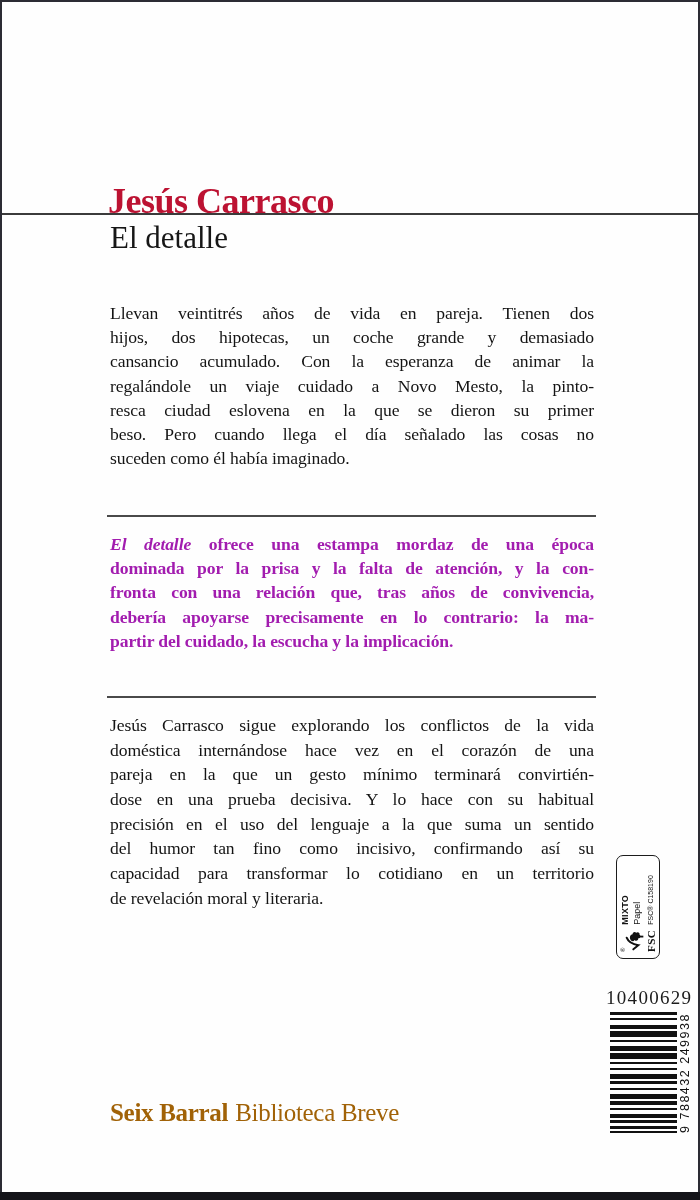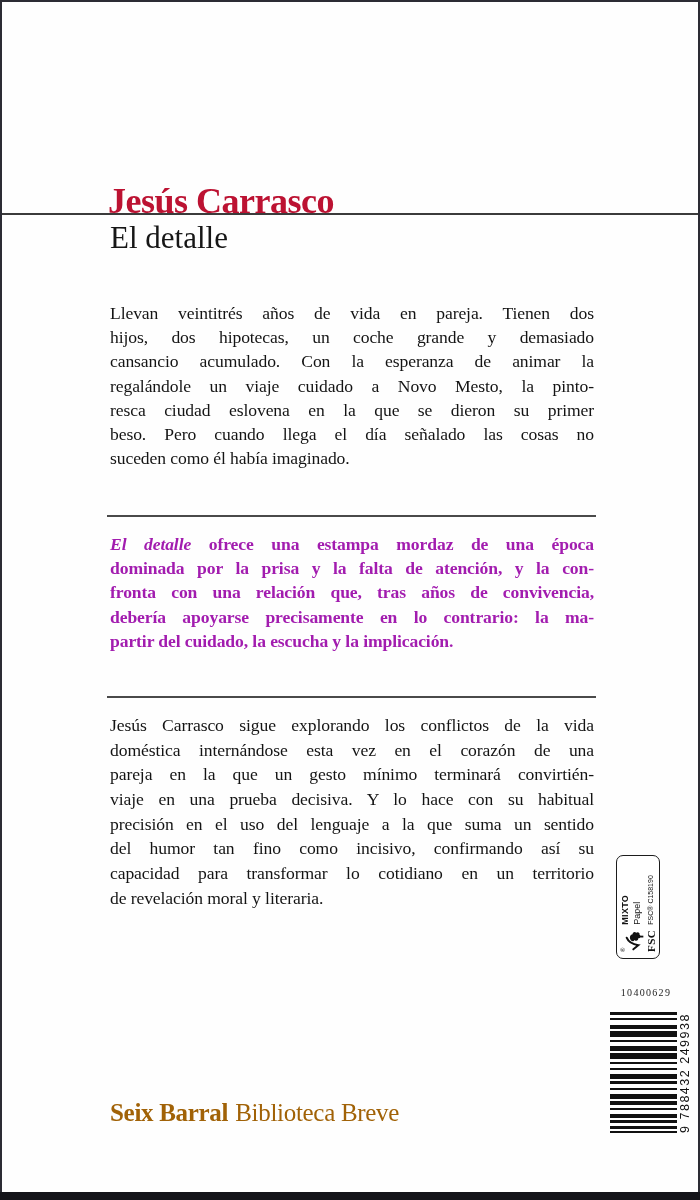--- a/index.html
+++ b/index.html
@@ -57,21 +57,21 @@
   .fsc-logo-col { display:flex; flex-direction:column; align-items:center; line-height:1; }
   .fsc-reg { font-size:6px; align-self:flex-start; margin-bottom:-1px; }
   .fsc-letters { font-family:"Liberation Serif",serif; font-weight:bold; font-size:11px; letter-spacing:0.5px; margin-top:1px; }
   .fsc-text-col { display:flex; flex-direction:column; justify-content:center; line-height:1.25; }
   .fsc-l1 { font-size:9px; font-weight:bold; letter-spacing:0.3px; }
   .fsc-l2 { font-size:9px; }
   .fsc-l3 { font-size:7px; margin-top:4px; white-space:nowrap; }
 
   .print-code {
     position:absolute; left:606px; top:987px; width:80px;
-    text-align:center; font-size:10px; letter-spacing:1.3px; color:#1c1c1c;
+    text-align:center; font-size:19px; letter-spacing:1.3px; color:#1c1c1c;
   }
 
   
   .barcode-bars {
     position:absolute; left:610px; top:1012px; width:67px; height:121px;
     background: linear-gradient(to bottom,
       #111 0px,#111 3px, #fff 3px,#fff 6px, #111 6px,#111 8px, #fff 8px,#fff 13px,
       #111 13px,#111 17px, #fff 17px,#fff 19px, #111 19px,#111 25px, #fff 25px,#fff 28px,
       #111 28px,#111 30px, #fff 30px,#fff 34px, #111 34px,#111 39px, #fff 39px,#fff 41px,
       #111 41px,#111 47px, #fff 47px,#fff 50px, #111 50px,#111 52px, #fff 52px,#fff 56px,
@@ -123,23 +123,23 @@
     <div class="jline"><span class="ital">El detalle</span><span> ofrece una estampa mordaz de una época</span></div>
     <div class="jline">dominada por la prisa y la falta de atención, y la con-</div>
     <div class="jline">fronta con una relación que, tras años de convivencia,</div>
     <div class="jline">debería apoyarse precisamente en lo contrario: la ma-</div>
     <div class="jline jlast">partir del cuidado, la escucha y la implicación.</div>
   </div>
   <div class="rule rule-red-bot"></div>
 
   <div class="para para-about">
     <div class="jline">Jesús Carrasco sigue explorando los conflictos de la vida</div>
-    <div class="jline">doméstica internándose esta vez en el corazón de una</div>
+    <div class="jline">doméstica internándose hace vez en el corazón de una</div>
     <div class="jline">pareja en la que un gesto mínimo terminará convirtién-</div>
-    <div class="jline">viaje en una prueba decisiva. Y lo hace con su habitual</div>
+    <div class="jline">dose en una prueba decisiva. Y lo hace con su habitual</div>
     <div class="jline">precisión en el uso del lenguaje a la que suma un sentido</div>
     <div class="jline">del humor tan fino como incisivo, confirmando así su</div>
     <div class="jline">capacidad para transformar lo cotidiano en un territorio</div>
     <div class="jline jlast">de revelación moral y literaria.</div>
   </div>
 
   <div class="fsc-wrap">
     <div class="fsc-box">
       <div class="fsc-logo-col">
         <span class="fsc-reg">®</span>

